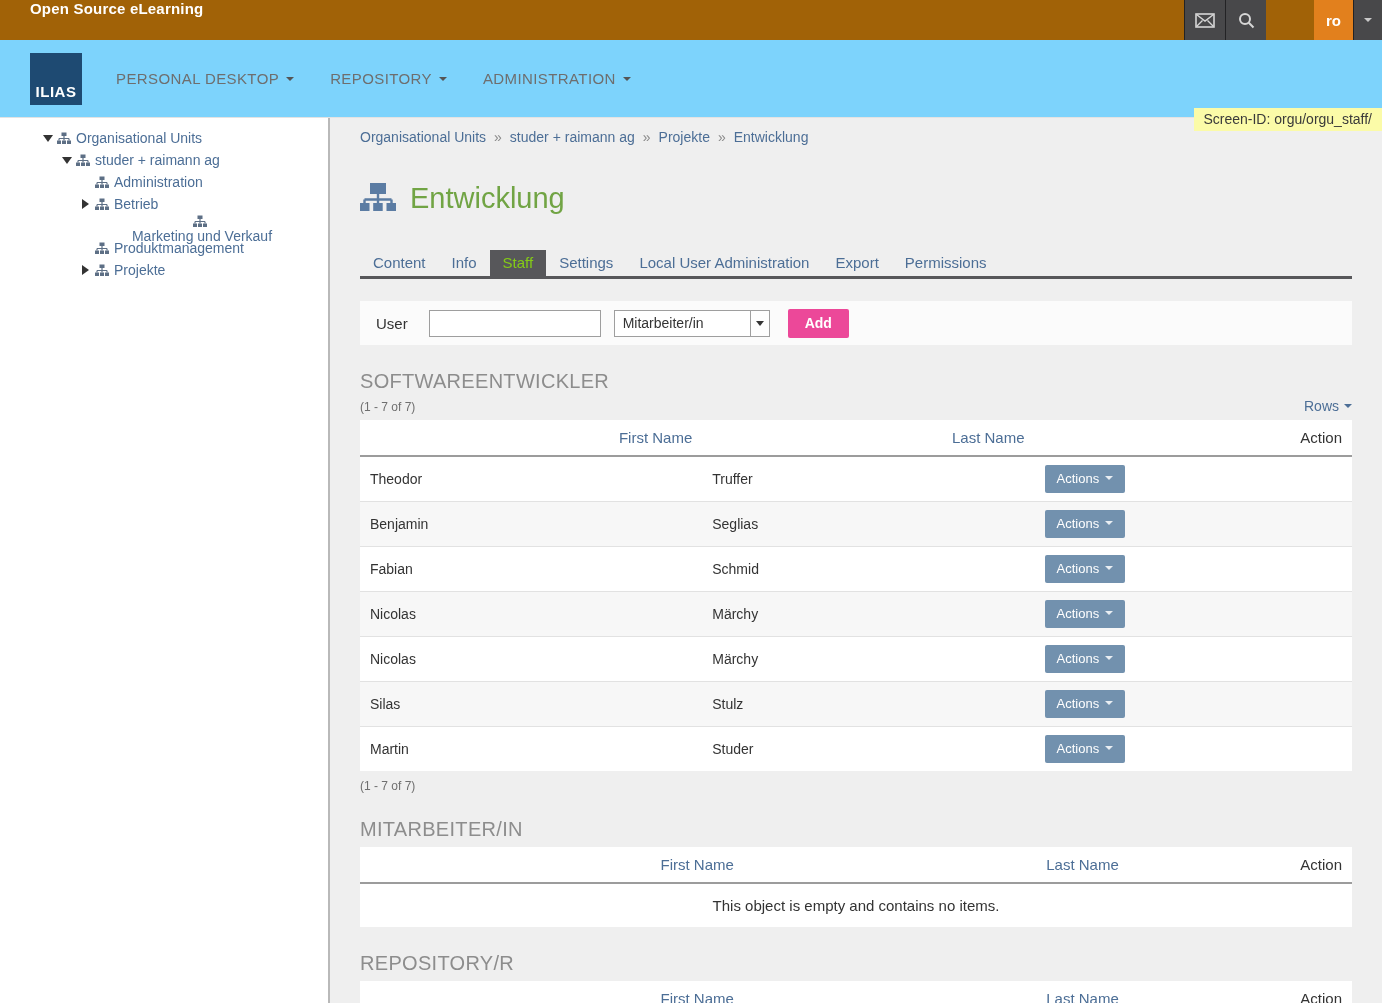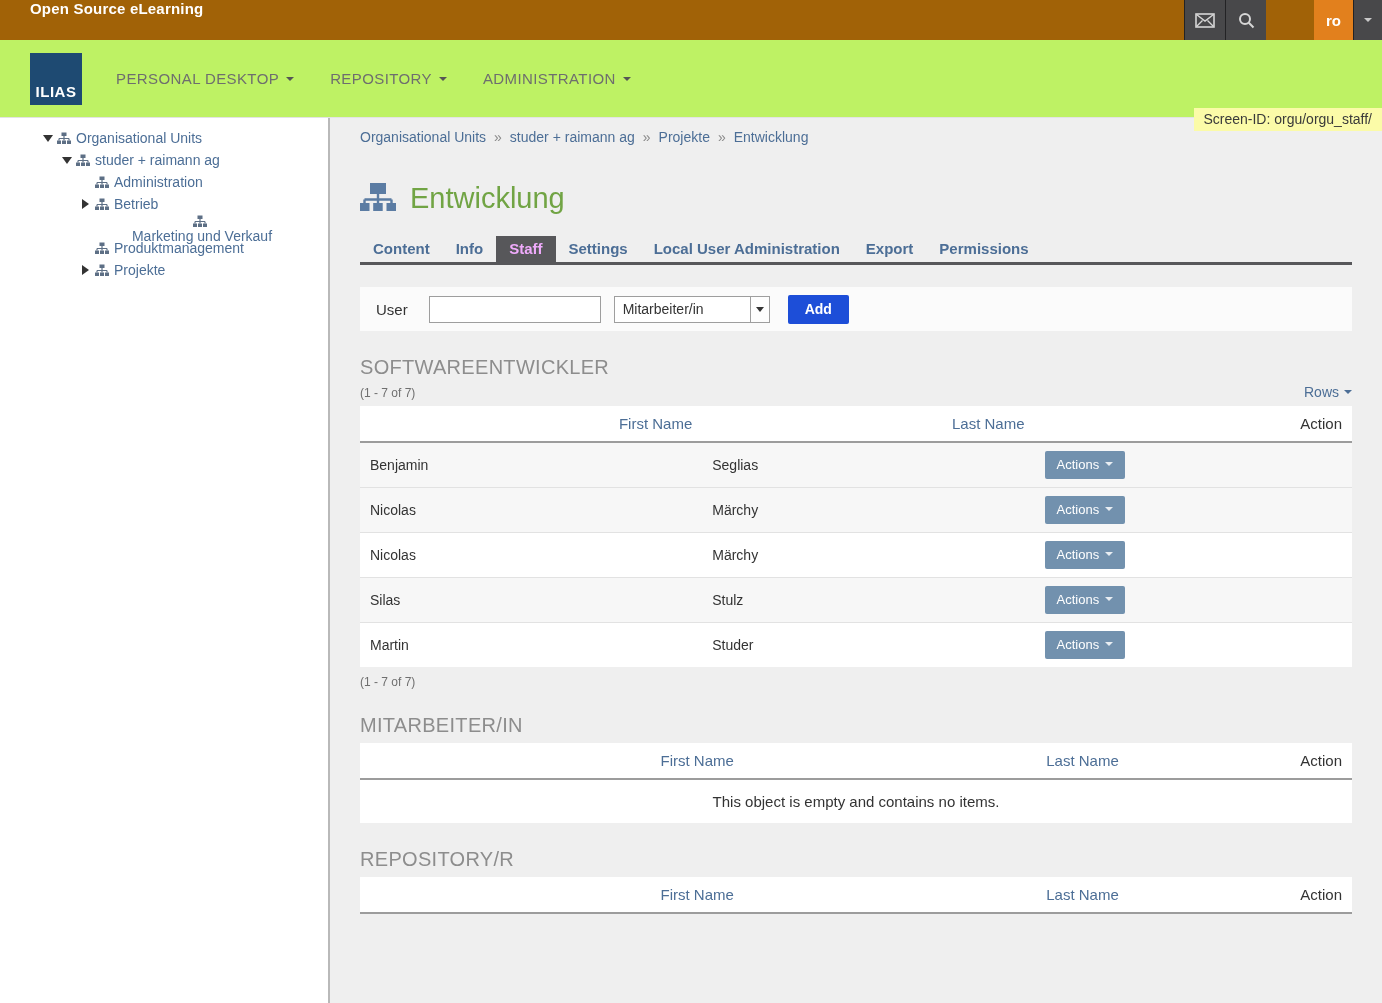--- a/index.html
+++ b/index.html
@@ -15,21 +15,21 @@
     display:flex; align-items:center; justify-content:center; cursor:pointer; }
   .tb-btn svg { display:block; }
   .tb-avatar { width:39px; height:40px; background:#e2801d; border:none; color:#fff;
     font-weight:bold; font-size:15px; cursor:pointer; font-family:inherit;margin-left:48px; }
   .tb-caret { width:29px; }
   .caret-down { display:inline-block; width:0; height:0; border-left:4px solid transparent;
     border-right:4px solid transparent; border-top:4px solid currentColor; }
   .tb-caret .caret-down { color:#c9c9c9; }
 
   
-  .header { height:78px; background:#bef264; display:flex; align-items:center; border-bottom:1px solid #e3e3e3;text-align:center; }
+  .header { height:78px; background:#7dd3fc; display:flex; align-items:center; border-bottom:1px solid #e3e3e3;text-align:center; }
   .logo { width:52px; height:52px; background:#1e4a72; margin-left:30px; color:#fff; font-weight:bold;
     font-size:15px; display:flex; align-items:flex-end; justify-content:center; padding-bottom:5px;
     letter-spacing:.5px; cursor:pointer; }
   .mainmenu { display:flex; margin-left:34px; gap:36px; }
   .menu-item { color:#6e6e6e; font-size:15px; letter-spacing:.4px; cursor:pointer;
     display:flex; align-items:center; gap:7px; }
   .menu-item .caret-down { color:#555; }
 
   
   .screen-id { position:absolute; top:108px; right:0; background:#fbfba8; color:#3a3a3a;
@@ -54,37 +54,37 @@
   
   .breadcrumb { padding-top:11px; font-size:14px; color:#888; }
   .crumb { color:#4c6e96; text-decoration:none; cursor:pointer; }
   .crumb-sep { margin:0 8px; color:#8a8a8a; }
 
   
   .pagetitle { display:flex; align-items:center; gap:14px; margin-top:37px; }
   .pagetitle h1 { color:#71a444; font-size:29px; font-weight:normal; }
 
   
-  .tabs { margin-top:21px; border-bottom:3px solid #57575a; display:flex;font-weight:bold; }
+  .tabs { margin-top:35px; border-bottom:3px solid #57575a; display:flex; }
   .tab { padding:4px 13px 5px; font-size:15px; color:#4c6e96; cursor:pointer; white-space:nowrap; }
-  .tab.active { background:#57575a; color:#f0abfc; }
+  .tab.active { background:#57575a; color:#84cc16; }
 
   
   .toolbar { margin-top:22px; background:#fbfbfb; height:44px; display:flex; align-items:center;
     padding:0 16px; }
   .toolbar label { font-size:15px; color:#333; margin-right:21px; }
   .toolbar input { width:172px; height:27px; border:1px solid #9e9e9e; background:#fff; padding:0 6px;
     font-family:inherit; font-size:14px; }
   .fake-select { margin-left:13px; width:156px; height:27px; border:1px solid #9e9e9e; background:#fff;
     display:flex; align-items:center; cursor:pointer; }
   .fake-select .sel-text { flex:1; padding-left:8px; font-size:14px; color:#333; }
   .sel-arrow { width:19px; height:25px; border-left:1px solid #9e9e9e; display:flex; align-items:center;
     justify-content:center; background:#fdfdfd; }
   .sel-arrow .caret-down { color:#333; border-left-width:4px; border-right-width:4px; border-top-width:5px; }
-  .add-btn { margin-left:18px; height:29px; padding:0 17px; background:#1d4ed8; border:none; color:#fff;
+  .add-btn { margin-left:18px; height:29px; padding:0 17px; background:#ec4899; border:none; color:#fff;
     font-family:inherit; font-size:14px; font-weight:bold; border-radius:2px; cursor:pointer; }
 
   
   .section { margin-top:25px; }
   .section-title { font-size:20px; font-weight:normal; color:#8d8d8d; letter-spacing:.3px; }
   .tbl-meta { display:flex; justify-content:space-between; align-items:flex-end; margin-top:5px; }
   .range-label { font-size:12px; color:#6f6f6f; }
   .rows-link { font-size:14px; color:#4c6e96; cursor:pointer; display:flex; align-items:center; gap:5px; }
   .rows-link .caret-down { border-top-color:#4c6e96; }
 
@@ -307,23 +307,39 @@
               <col>
             </colgroup>
             <thead>
               <tr>
                 <th class="th-link">First Name</th>
                 <th class="th-link">Last Name</th>
                 <th class="th-plain">Action</th>
               </tr>
             </thead>
             <tbody>
+              <tr>
+                <td>Theodor</td>
+                <td>Truffer</td>
+                <td><button class="actions-btn">
+                    <span>Actions</span>
+                    <span class="caret-down"></span>
+                  </button></td>
+              </tr>
               <tr class="alt">
                 <td>Benjamin</td>
                 <td>Seglias</td>
+                <td><button class="actions-btn">
+                    <span>Actions</span>
+                    <span class="caret-down"></span>
+                  </button></td>
+              </tr>
+              <tr>
+                <td>Fabian</td>
+                <td>Schmid</td>
                 <td><button class="actions-btn">
                     <span>Actions</span>
                     <span class="caret-down"></span>
                   </button></td>
               </tr>
               <tr class="alt">
                 <td>Nicolas</td>
                 <td>Märchy</td>
                 <td><button class="actions-btn">
                     <span>Actions</span>

